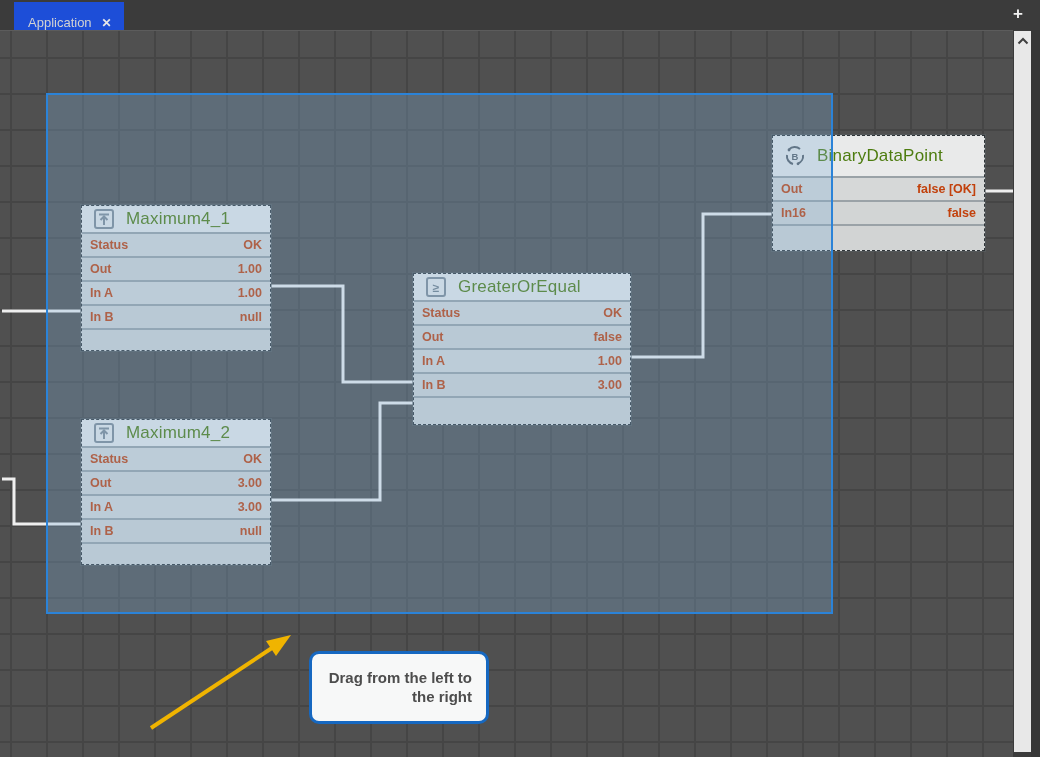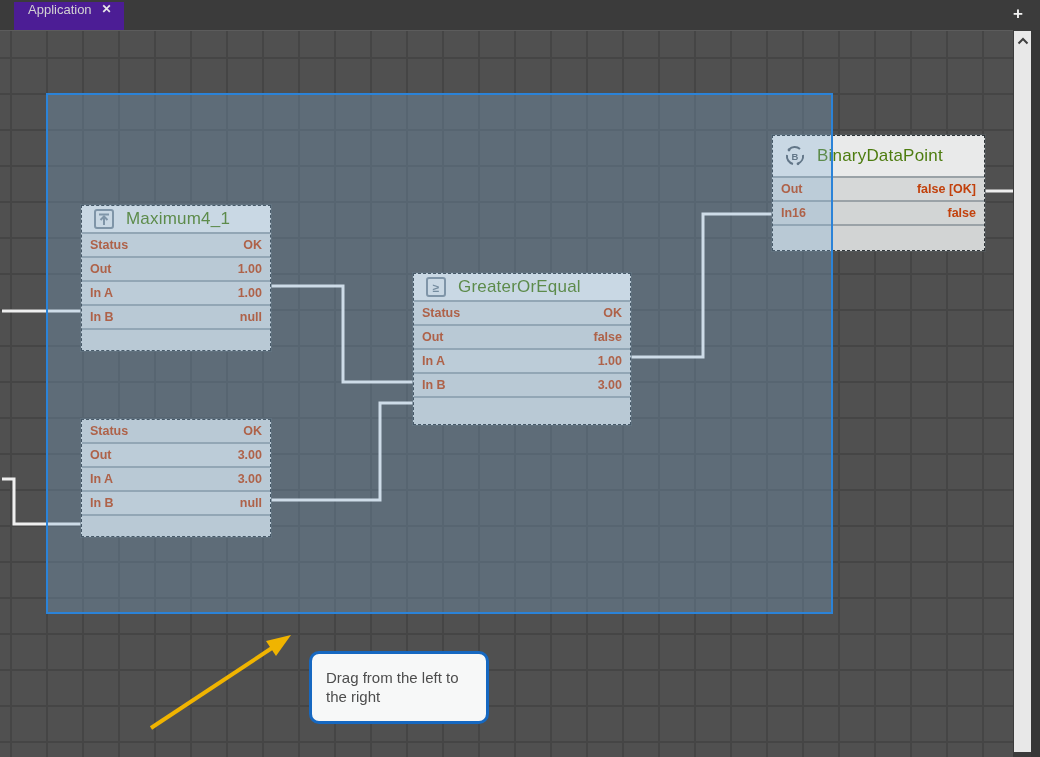--- a/index.html
+++ b/index.html
@@ -1,22 +1,22 @@
 <!DOCTYPE html>
 <html><head>
 <meta charset="utf-8">
 <style>
   * { margin:0; padding:0; box-sizing:border-box; }
   body { font-family:"Liberation Sans", sans-serif; background:#2e2e2e; }
   .screen { position:relative; width:1040px; height:757px; overflow:hidden; background:#3b3b3b; }
 
   
   .tabbar { position:absolute; left:0; top:0; width:1040px; height:30px; background:#3b3b3b; }
-  .tab { position:absolute; left:14px; top:2px; height:28px; background:#4c1d95;
-         display:flex; align-items:flex-start; gap:10px; padding:0 12px 0 14px; }
+  .tab { position:absolute; left:14px; top:2px; height:28px; background:#1d4ed8;
+         display:flex; align-items:flex-end; gap:10px; padding:0 12px 0 14px; }
   .tab-label { color:#d2d2d2; font-size:13px; }
   .tab-close { color:#e8e8e8; font-size:12px; font-weight:bold; cursor:pointer; }
   .add-btn { position:absolute; right:12px; top:3px; color:#f2f2f2; font-size:17px; font-weight:bold;
              width:20px; height:22px; text-align:center; line-height:22px; }
 
   
   .canvas { position:absolute; left:0; top:30px; width:1013px; height:727px;
             background-color:#505050;
             background-image:
               linear-gradient(#454545 2px, transparent 2px),
@@ -43,22 +43,22 @@
   .block-footer { background:#d2d4d4; }
 
   
   .selection-rect { position:absolute; z-index:3; left:46px; top:62px; width:787px; height:521px;
                     background:rgba(130,175,215,0.30); border:2px solid #2b83d8; }
 
   
   .annot-arrow { position:absolute; z-index:4; left:0; top:0; }
   .callout { position:absolute; z-index:5; left:309px; top:620px; width:180px; height:73px;
              background:#f7f8f8; border:3px solid #1668c1; border-radius:10px;
-             display:flex; align-items:center; justify-content:center; text-align:left;
-             color:#4d4d4d; font-size:15px; line-height:1.25; padding:4px 14px; }
+             display:flex; align-items:center; justify-content:center; text-align:right;
+             color:#4d4d4d; font-size:15px; line-height:1.25; padding:4px 14px;font-weight:bold; }
 
   
   .scrollbar { position:absolute; left:1014px; top:31px; width:17px; height:721px; background:#e8e8e8; }
   .scroll-up { width:17px; height:20px; display:flex; align-items:center; justify-content:center; }
   .right-edge { position:absolute; left:1031px; top:30px; width:9px; height:727px; background:#373737; }
 </style>
 </head>
 <body>
 
 <div class="screen">
@@ -107,20 +107,31 @@
         <span class="row-value">1.00</span>
       </div>
       <div class="block-row">
         <span class="row-label">In B</span>
         <span class="row-value">null</span>
       </div>
       <div class="block-footer" style="height:20px;"></div>
     </div>
 
     <div class="block" style="left:81px; top:388px; width:190px;">
+      <div class="block-header">
+        <span class="block-icon">
+          <svg width="22" height="22" viewBox="0 0 22 22">
+            <rect x="2" y="2" width="18" height="18" rx="2" fill="none" stroke="#7e8a94" stroke-width="2"></rect>
+            <line x1="6" y1="6.5" x2="16" y2="6.5" stroke="#7e8a94" stroke-width="2"></line>
+            <line x1="11" y1="17" x2="11" y2="9" stroke="#7e8a94" stroke-width="2"></line>
+            <polyline points="7.5,12 11,8.5 14.5,12" fill="none" stroke="#7e8a94" stroke-width="2"></polyline>
+          </svg>
+        </span>
+        <span class="block-title">Maximum4_2</span>
+      </div>
       <div class="block-row">
         <span class="row-label">Status</span>
         <span class="row-value">OK</span>
       </div>
       <div class="block-row">
         <span class="row-label">Out</span>
         <span class="row-value">3.00</span>
       </div>
       <div class="block-row">
         <span class="row-label">In A</span>

